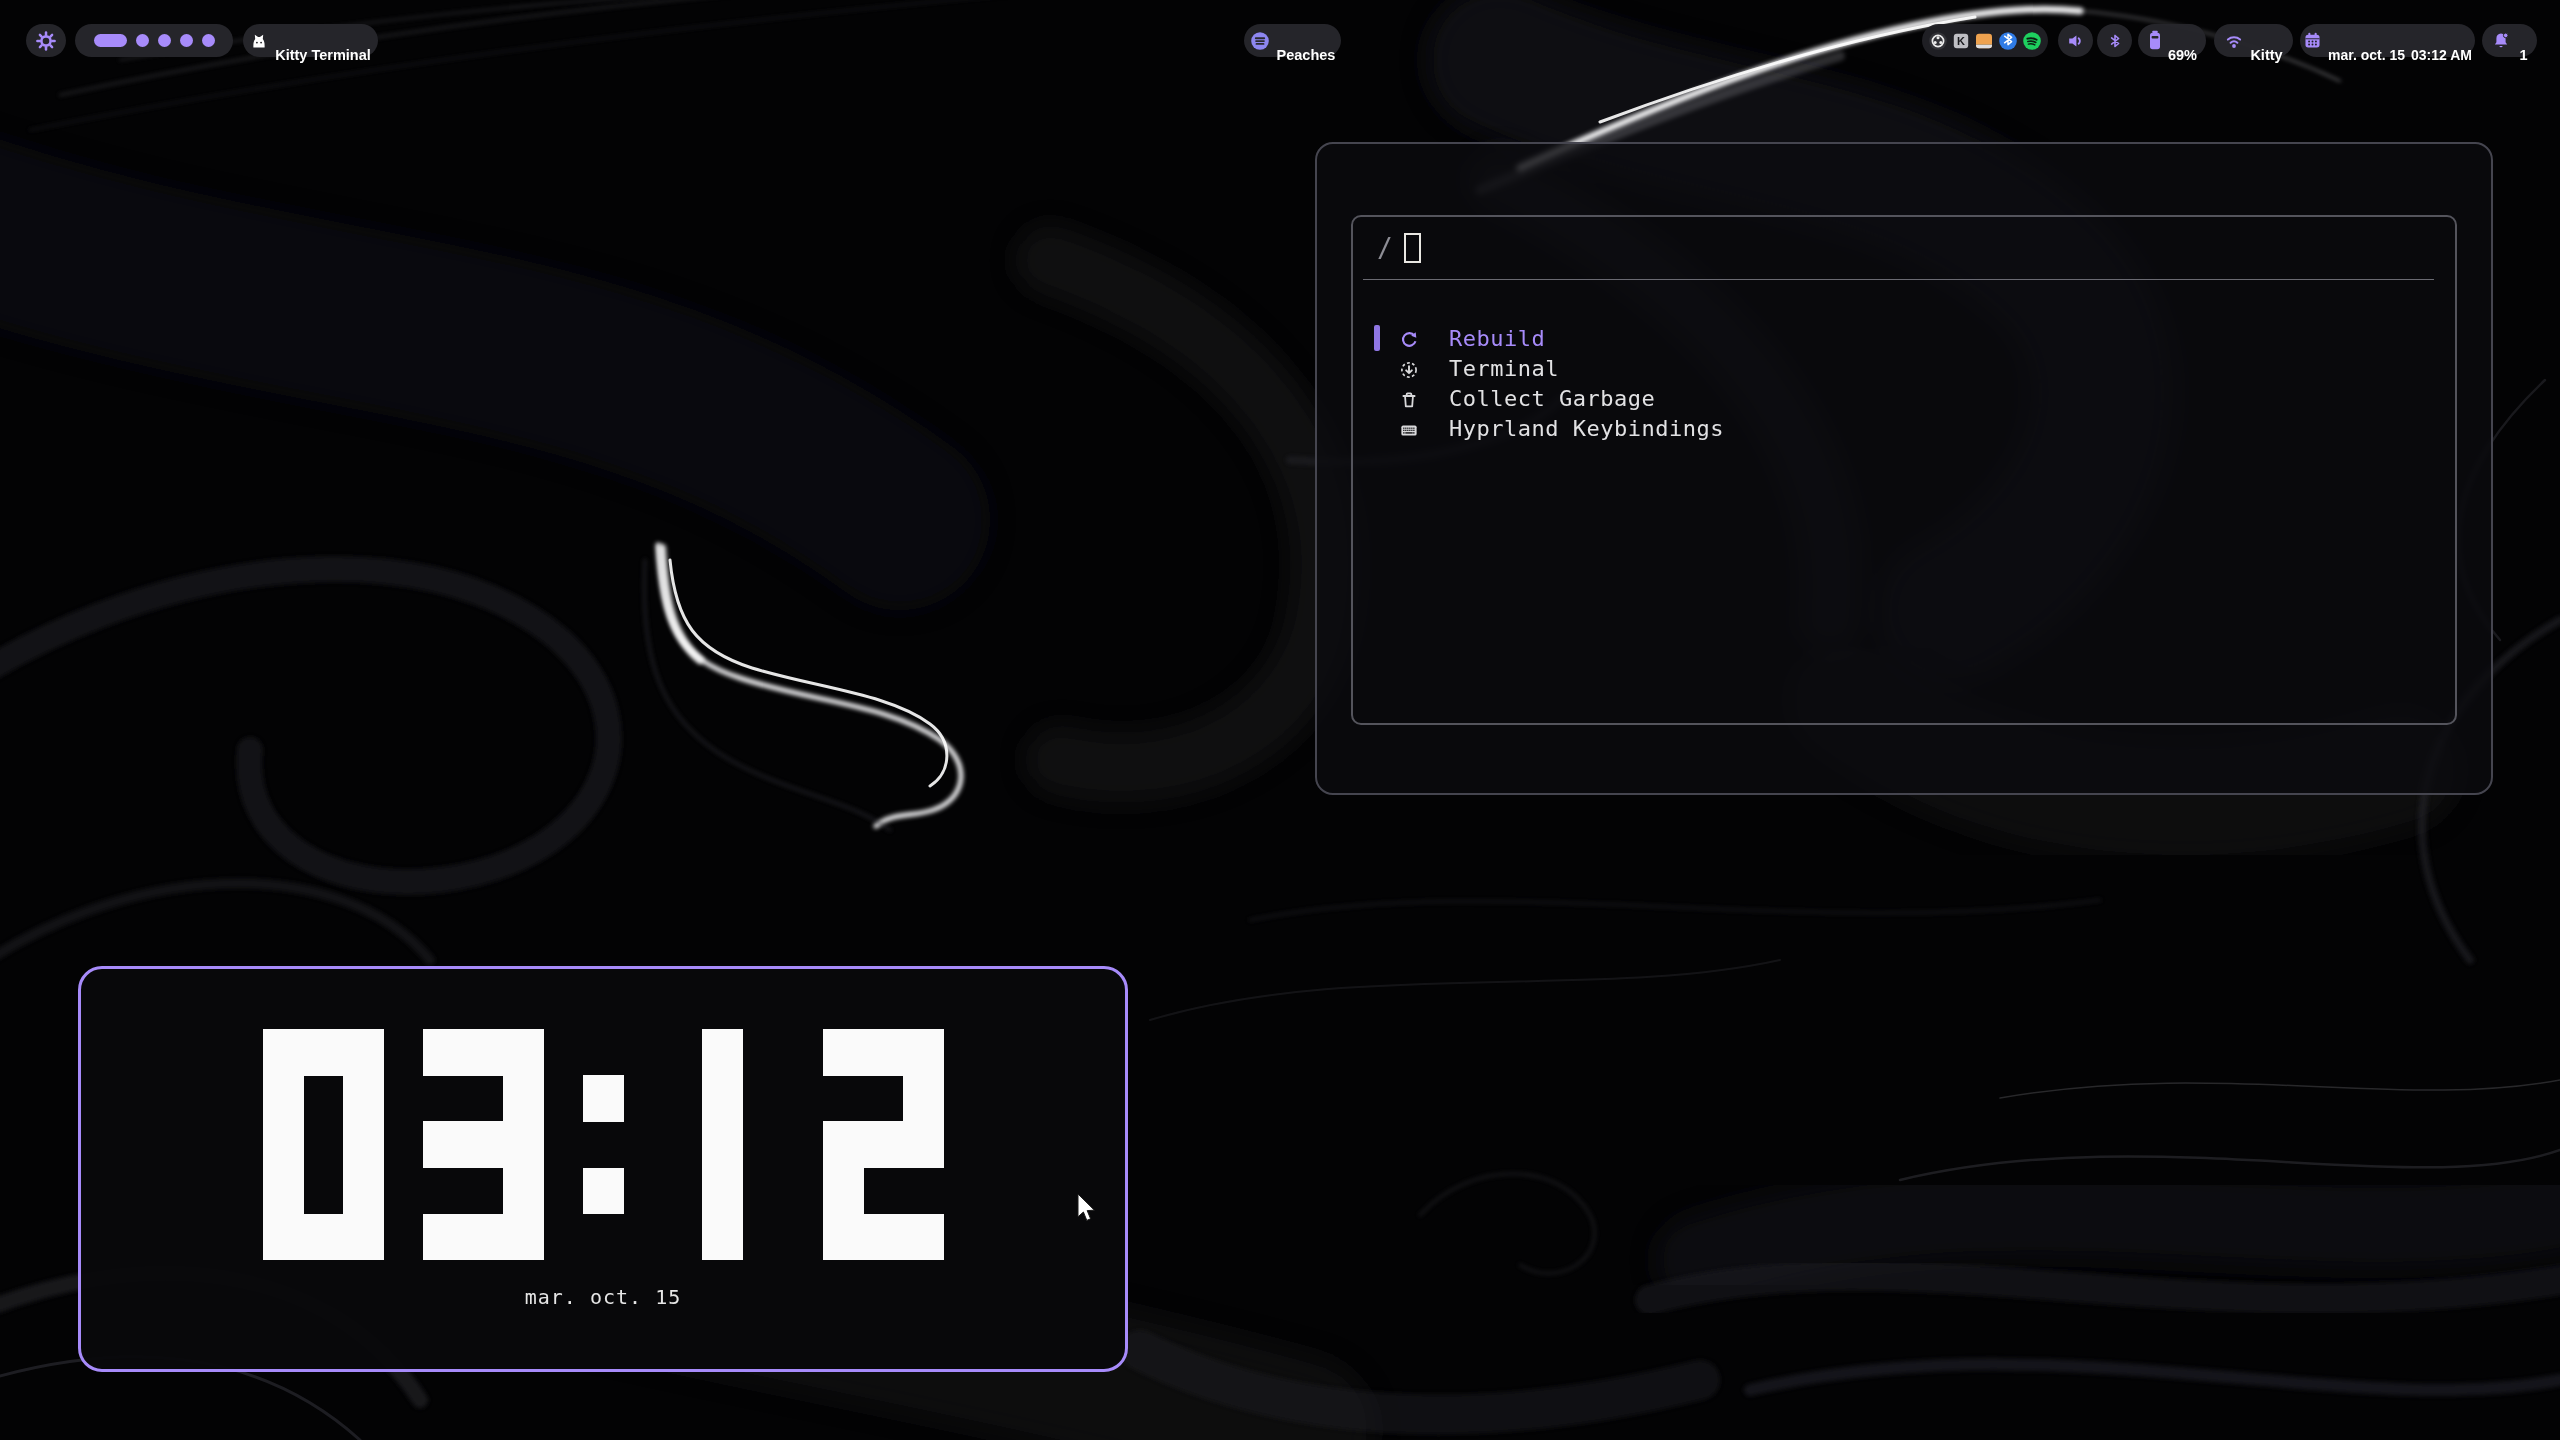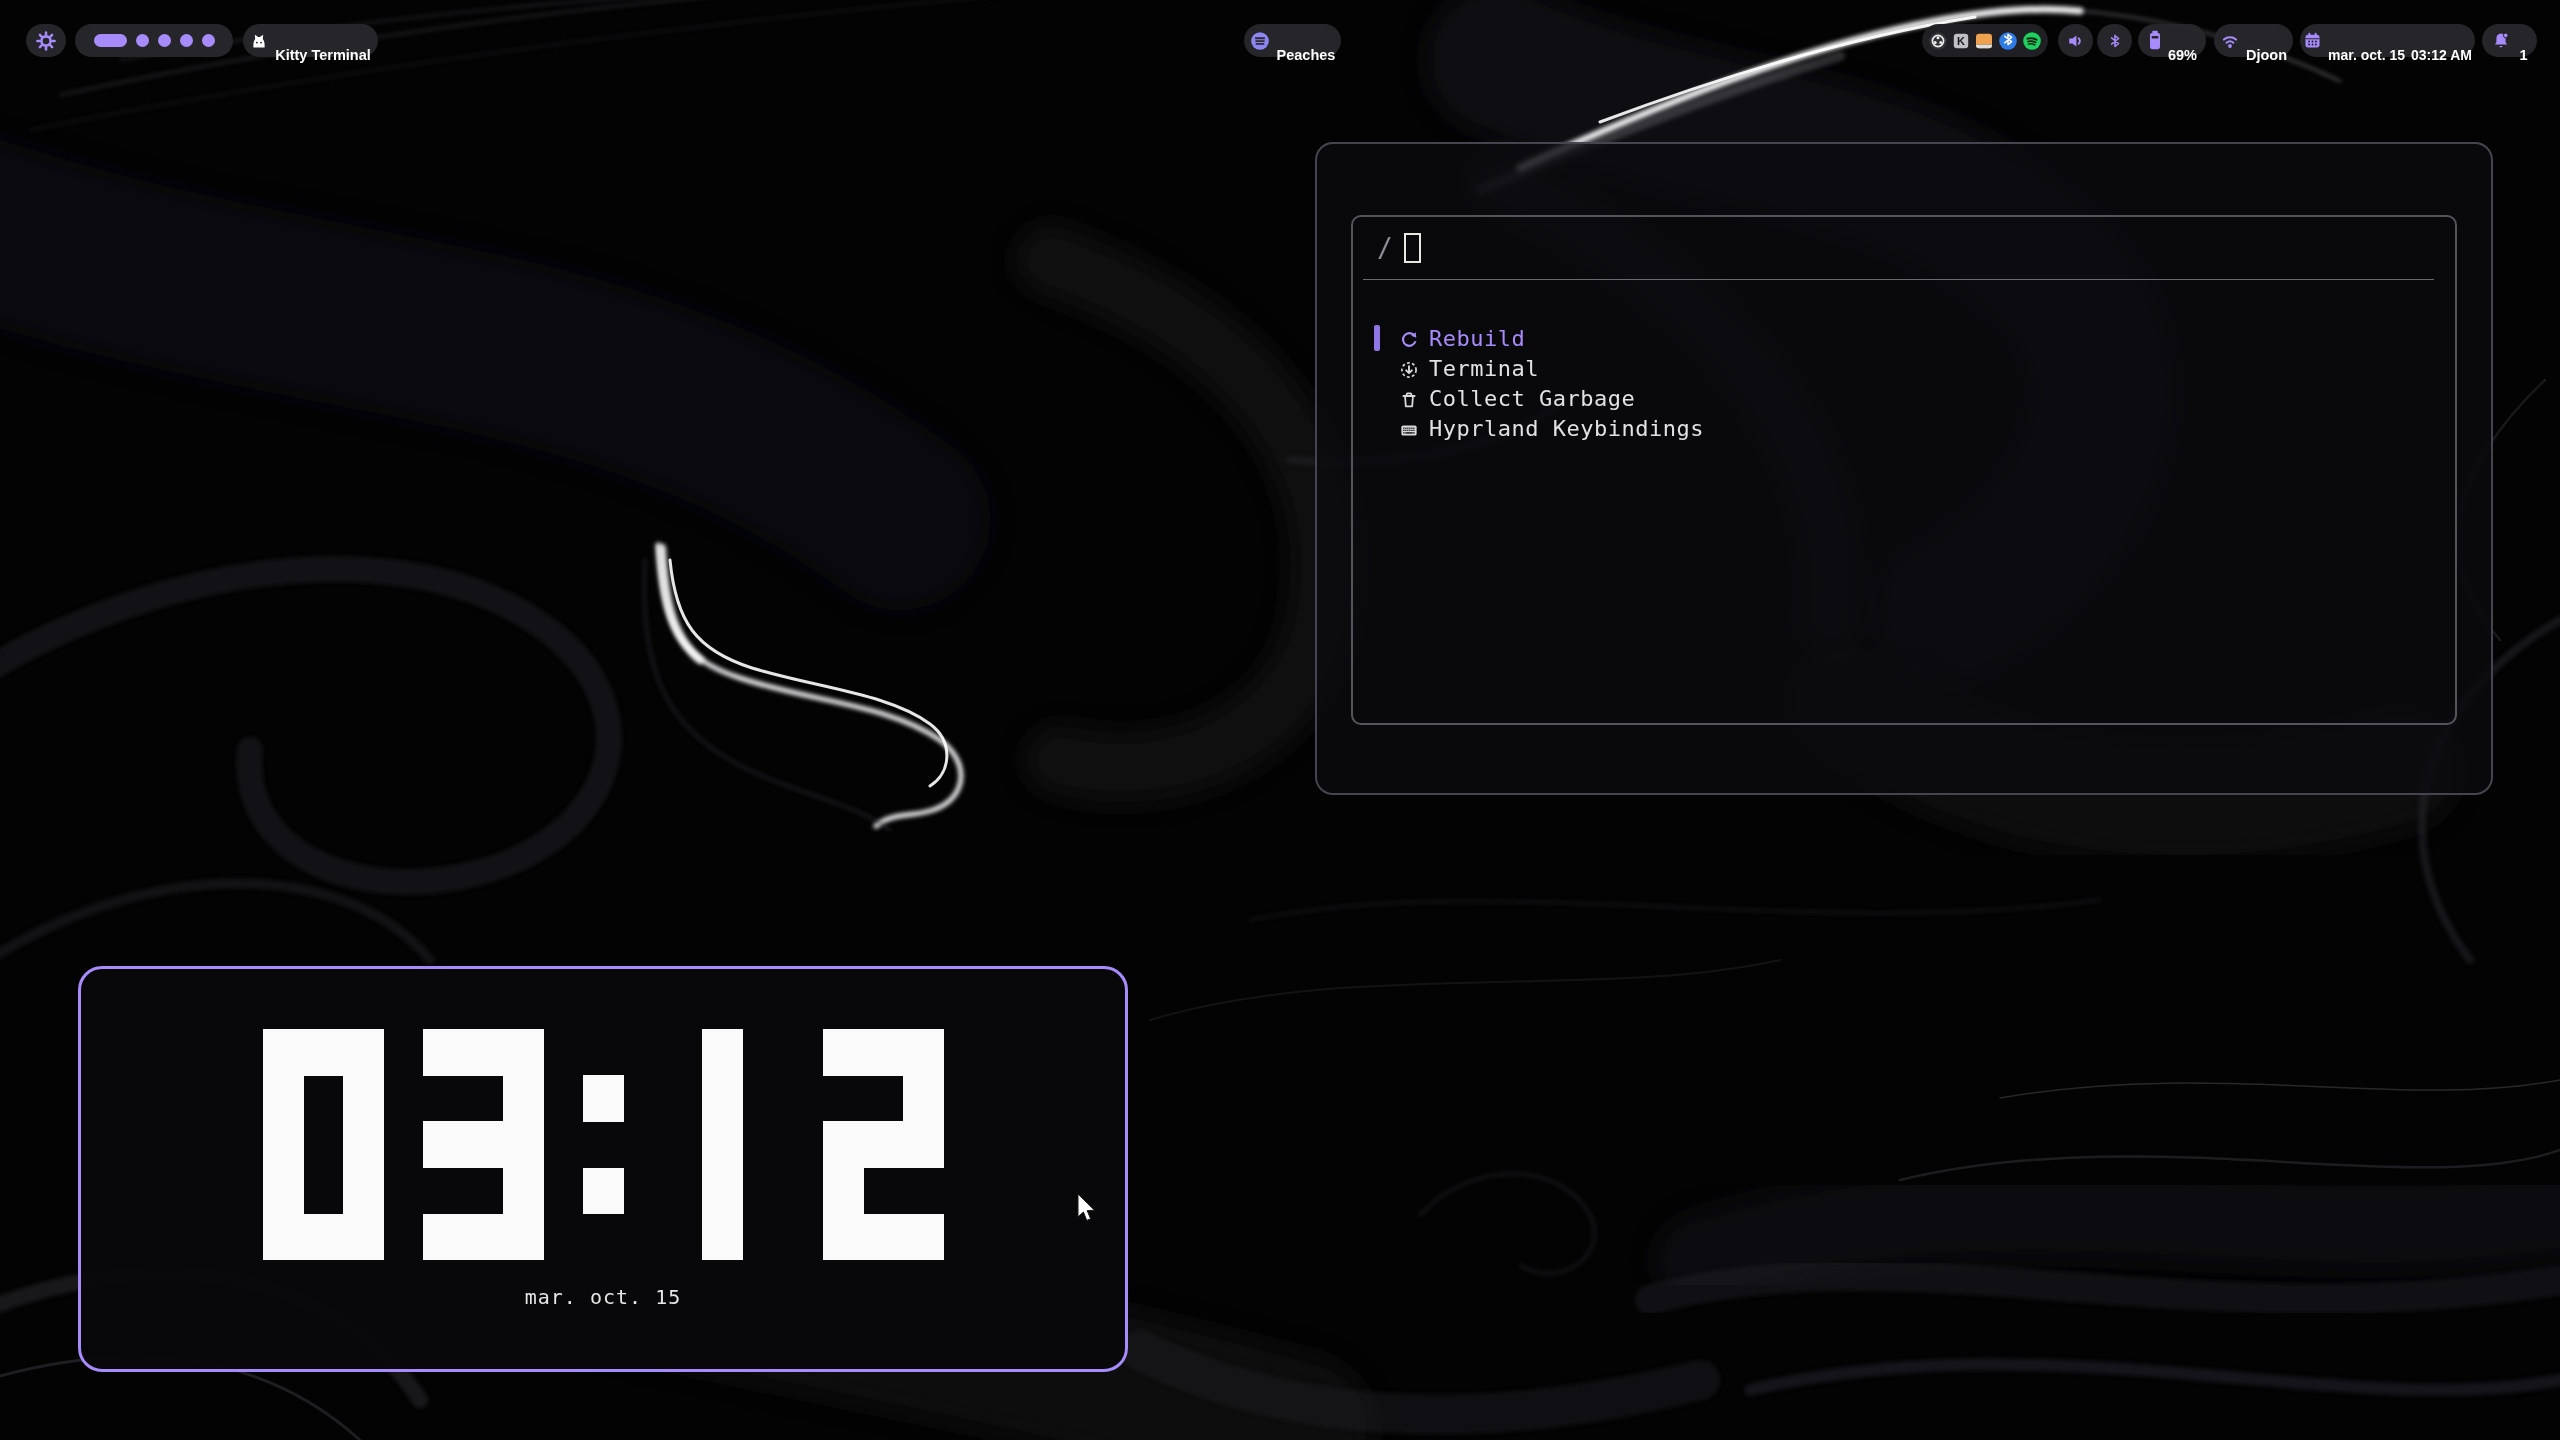--- a/index.html
+++ b/index.html
@@ -21,21 +21,21 @@
             background:rgba(12,12,16,.78);border:2px solid #45454f;border-radius:18px;
             box-sizing:border-box;backdrop-filter:blur(2px);}
   .launcher-inner{position:absolute;left:34px;top:71px;width:1106px;height:510px;
             border:2px solid #54545c;border-radius:10px;box-sizing:border-box;}
   .search-row{position:absolute;left:0;top:0;right:0;height:62px;display:flex;
             align-items:center;padding-left:24px;gap:11px;}
   .prompt{font:26px "DejaVu Sans Mono",monospace;color:#8d8d95;}
   .cursor-block{width:17px;height:30px;border:2px solid #e9e7e2;box-sizing:border-box;}
   .divider{position:absolute;top:62px;left:10px;right:21px;height:1px;background:#6a6a72;}
   .items{position:absolute;left:0;top:106px;right:0;}
-  .item{position:relative;height:30px;display:flex;align-items:center;padding-left:76px;
+  .item{position:relative;height:30px;display:flex;align-items:center;padding-left:96px;
         font:22px "DejaVu Sans Mono",monospace;letter-spacing:.5px;color:#e2e2e4;}
   .item .mi-wrap{position:absolute;left:47px;top:6px;width:18px;height:18px;}
   .item .s{stroke:#d9d9db;}
   .item .f{fill:#d9d9db;}
   .item.selected{color:#a78bfa;}
   .item.selected .s{stroke:#a78bfa;}
   .item.selected .f{fill:#a78bfa;}
   .item.selected::before{content:"";position:absolute;left:21px;top:2px;width:6px;
         height:26px;background:#8f76e4;border-radius:2px;}
 
@@ -229,21 +229,21 @@
     </div>
 
     <div class="pill" style="left:2214px;width:79px;gap:6px;">
       <span style="display:flex">
         <svg width="20" height="20" viewBox="0 0 20 20">
           <circle cx="10" cy="15" r="1.9" fill="#a78bfa"></circle>
           <path d="M6.6 11.8 C8.6 10 11.4 10 13.4 11.8" fill="none" stroke="#a78bfa" stroke-width="2" stroke-linecap="round"></path>
           <path d="M3.9 8.6 C7.4 5.6 12.6 5.6 16.1 8.6" fill="none" stroke="#a78bfa" stroke-width="2" stroke-linecap="round"></path>
         </svg>
       </span>
-      <span class="txt">Djoon</span>
+      <span class="txt">Kitty</span>
     </div>
 
     <div class="pill" style="left:2300px;width:175px;gap:6px;font-size:14px;">
       <span style="display:flex">
         <svg width="19" height="19" viewBox="0 0 20 20">
           <rect x="2.6" y="4" width="14.8" height="13.4" rx="2.8" fill="#a78bfa"></rect>
           <rect x="5.6" y="1.8" width="2.2" height="4" rx="1.1" fill="#a78bfa"></rect>
           <rect x="12.2" y="1.8" width="2.2" height="4" rx="1.1" fill="#a78bfa"></rect>
           <rect x="2.6" y="7.6" width="14.8" height="1.1" fill="#1c1c22" opacity="0.85"></rect>
           <g fill="#1c1c22">

